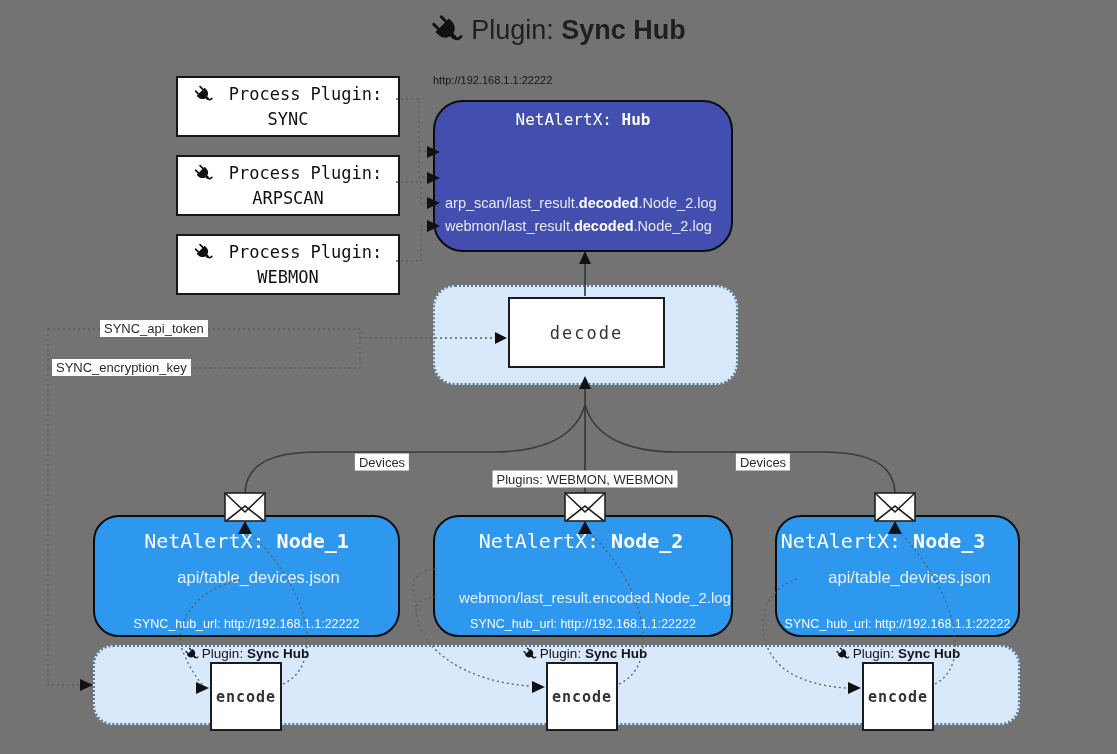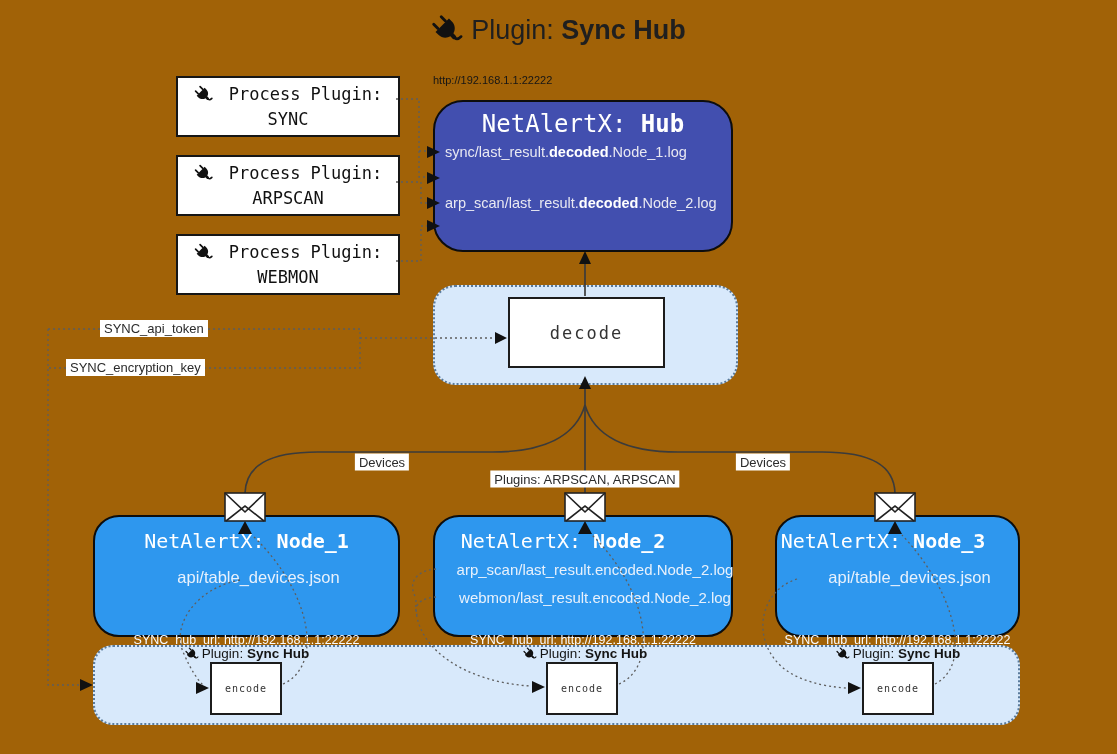--- a/index.html
+++ b/index.html
@@ -1,52 +1,52 @@
 <!DOCTYPE html>
 <html><head>
 <meta charset="utf-8">
 <style>
   html,body{margin:0;padding:0;background:#fff;}
-  .canvas{position:relative;width:1117px;height:754px;background:#a16207;overflow:hidden;
+  .canvas{position:relative;width:1117px;height:754px;background:#737373;overflow:hidden;
           font-family:"Liberation Sans","DejaVu Sans",sans-serif;color:#1a1a1a;}
   .abs{position:absolute;}
   .mono{font-family:"DejaVu Sans Mono","Liberation Mono",monospace;}
   
   .title{top:14px;left:0;width:1117px;display:flex;justify-content:center;align-items:center;gap:8px;
          font-size:27px;color:#1f1f1f;z-index:1;}
   .title b{font-weight:bold;}
   
   .pbox{left:176px;width:220px;height:57px;background:#fff;border:2px solid #161616;z-index:1;
         display:flex;flex-direction:column;align-items:center;justify-content:center;
         font-size:17px;line-height:25px;color:#111;}
   .pbox .l1{display:flex;align-items:center;gap:16px;}
   
   .hub{left:433px;top:100px;width:300px;height:152px;background:#424FAF;border:2.5px solid #0d0d0d;
        border-radius:30px;z-index:1;box-sizing:border-box;}
-  .hub-title{top:110px;left:433px;width:300px;text-align:center;color:#fff;font-size:24px;z-index:1;}
+  .hub-title{top:110px;left:433px;width:300px;text-align:center;color:#fff;font-size:16px;z-index:1;}
   .hub-row{left:445px;width:288px;height:18px;color:#e9e9f2;font-size:14.5px;white-space:nowrap;z-index:1;}
   .hub-row b{color:#fff;}
   .hub-url{top:74px;left:433px;width:300px;font-size:11px;color:#161616;z-index:1;}
   
   .panel{background:#D8E9FB;border:2px dotted #5a7b9c;box-sizing:border-box;z-index:1;}
   .decode-panel{left:433px;top:285px;width:305px;height:100px;border-radius:22px;}
   .white-box{background:#fff;border:2px solid #1c1c1c;box-sizing:border-box;z-index:1;
              display:flex;align-items:center;justify-content:center;color:#333;}
   .decode-box{left:508px;top:297px;width:157px;height:71px;font-size:17px;letter-spacing:2px;}
   
   .node{top:515px;height:122px;background:#2E97EE;border:2.5px solid #0d0d0d;border-radius:26px;
         box-sizing:border-box;z-index:1;}
   .node-title{top:529px;text-align:center;color:#fff;font-size:20px;z-index:1;white-space:nowrap;}
   .node-file{text-align:center;color:#e8f1fc;z-index:1;white-space:nowrap;margin-left:12px;}
-  .node-url{top:617px;text-align:center;color:#fbfdff;font-size:12.5px;z-index:1;white-space:nowrap;margin-top:16px;}
+  .node-url{top:617px;text-align:center;color:#fbfdff;font-size:12.5px;z-index:1;white-space:nowrap;}
   
   .strip{left:93px;top:645px;width:927px;height:80px;border-radius:20px;}
   .strip-label{top:646px;z-index:3;display:flex;align-items:center;gap:3px;font-size:13.5px;color:#141414;
                transform:translateX(-50%);white-space:nowrap;}
-  .encode-box{top:662px;width:72px;height:53px;font-size:10px;letter-spacing:1px;}
+  .encode-box{top:662px;width:72px;height:69px;font-size:15px;letter-spacing:1px;font-weight:bold;}
   
   .line-label{z-index:3;background:#fff;font-size:13px;color:#2b2b2b;padding:1px 4px;white-space:nowrap;}
   .ctr{transform:translate(-50%,-50%);margin-top:10px;}
   
   .wires{position:absolute;left:0;top:0;z-index:2;pointer-events:none;}
   .plug-ic{flex:0 0 auto;}
 </style>
 </head>
 <body>
 
@@ -96,43 +96,42 @@
           <use href="#plug-sym"></use>
         </svg>
         <span>Process Plugin:</span>
       </span>
     <span>WEBMON</span>
   </div>
 
   <div class="abs hub-url">http://192.168.1.1:22222</div>
   <div class="abs hub"></div>
   <div class="abs hub-title mono"><span>NetAlertX: </span><b>Hub</b></div>
-  <div class="abs hub-row" style="top:144px"><span>sync/last_result.</span><b>decoded</b><span>.Node_1.log</span></div>
   <div class="abs hub-row" style="top:195px"><span>arp_scan/last_result.</span><b>decoded</b><span>.Node_2.log</span></div>
+  <div class="abs hub-row" style="top:218px"><span>webmon/last_result.</span><b>decoded</b><span>.Node_2.log</span></div>
 
   <div class="abs panel decode-panel"></div>
   <div class="abs white-box decode-box mono">decode</div>
 
   <div class="abs line-label" style="left:100px;top:320px">SYNC_api_token</div>
-  <div class="abs line-label" style="left:66px;top:359px">SYNC_encryption_key</div>
+  <div class="abs line-label" style="left:52px;top:359px">SYNC_encryption_key</div>
 
   <div class="abs line-label ctr" style="left:382px;top:452px">Devices</div>
-  <div class="abs line-label ctr" style="left:585px;top:469px">Plugins: ARPSCAN, ARPSCAN</div>
+  <div class="abs line-label ctr" style="left:585px;top:469px">Plugins: WEBMON, WEBMON</div>
   <div class="abs line-label ctr" style="left:763px;top:452px">Devices</div>
 
   <div class="abs node" style="left:93px;width:307px"></div>
   <div class="abs node" style="left:433px;width:300px"></div>
   <div class="abs node" style="left:775px;width:245px"></div>
 
   <div class="abs node-title mono" style="left:93px;width:307px"><span>NetAlertX: </span><b>Node_1</b></div>
   <div class="abs node-file" style="left:93px;width:307px;top:568px;font-size:16.5px">api/table_devices.json</div>
   <div class="abs node-url" style="left:93px;width:307px">SYNC_hub_url: http://192.168.1.1:22222</div>
 
-  <div class="abs node-title mono" style="left:433px;width:260px"><span>NetAlertX: </span><b>Node_2</b></div>
-  <div class="abs node-file" style="left:433px;width:300px;top:561px;font-size:15px">arp_scan/last_result.encoded.Node_2.log</div>
+  <div class="abs node-title mono" style="left:451px;width:260px"><span>NetAlertX: </span><b>Node_2</b></div>
   <div class="abs node-file" style="left:433px;width:300px;top:589px;font-size:15px">webmon/last_result.encoded.Node_2.log</div>
   <div class="abs node-url" style="left:433px;width:300px">SYNC_hub_url: http://192.168.1.1:22222</div>
 
   <div class="abs node-title mono" style="left:775px;width:216px"><span>NetAlertX: </span><b>Node_3</b></div>
   <div class="abs node-file" style="left:775px;width:245px;top:568px;font-size:16.5px">api/table_devices.json</div>
   <div class="abs node-url" style="left:775px;width:245px">SYNC_hub_url: http://192.168.1.1:22222</div>
 
   <div class="abs panel strip"></div>
   <div class="abs strip-label" style="left:247px">
     <svg class="plug-ic" width="14" height="14">

